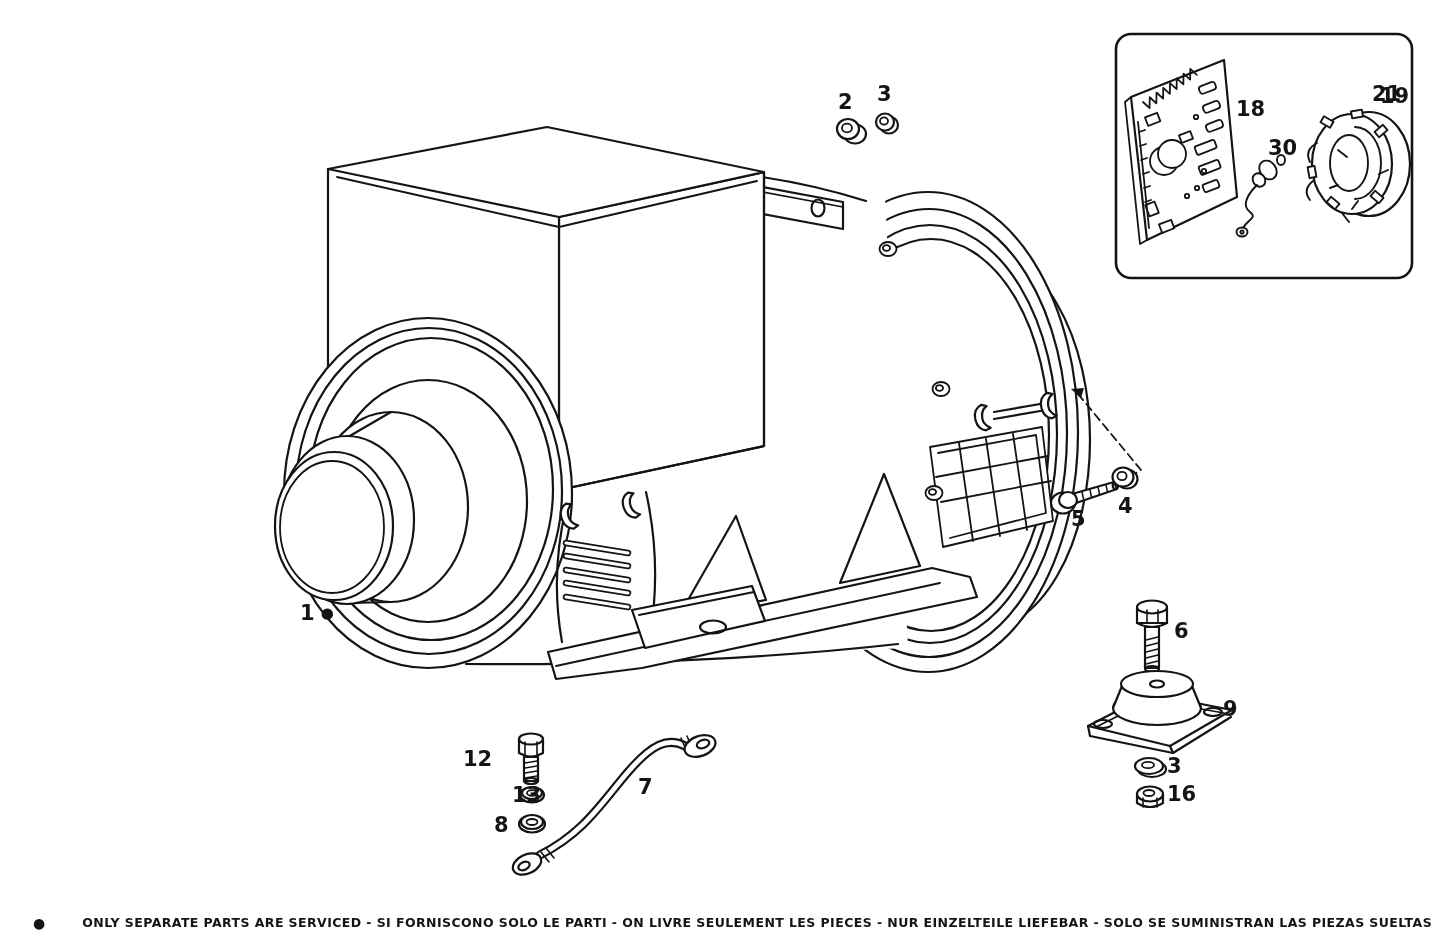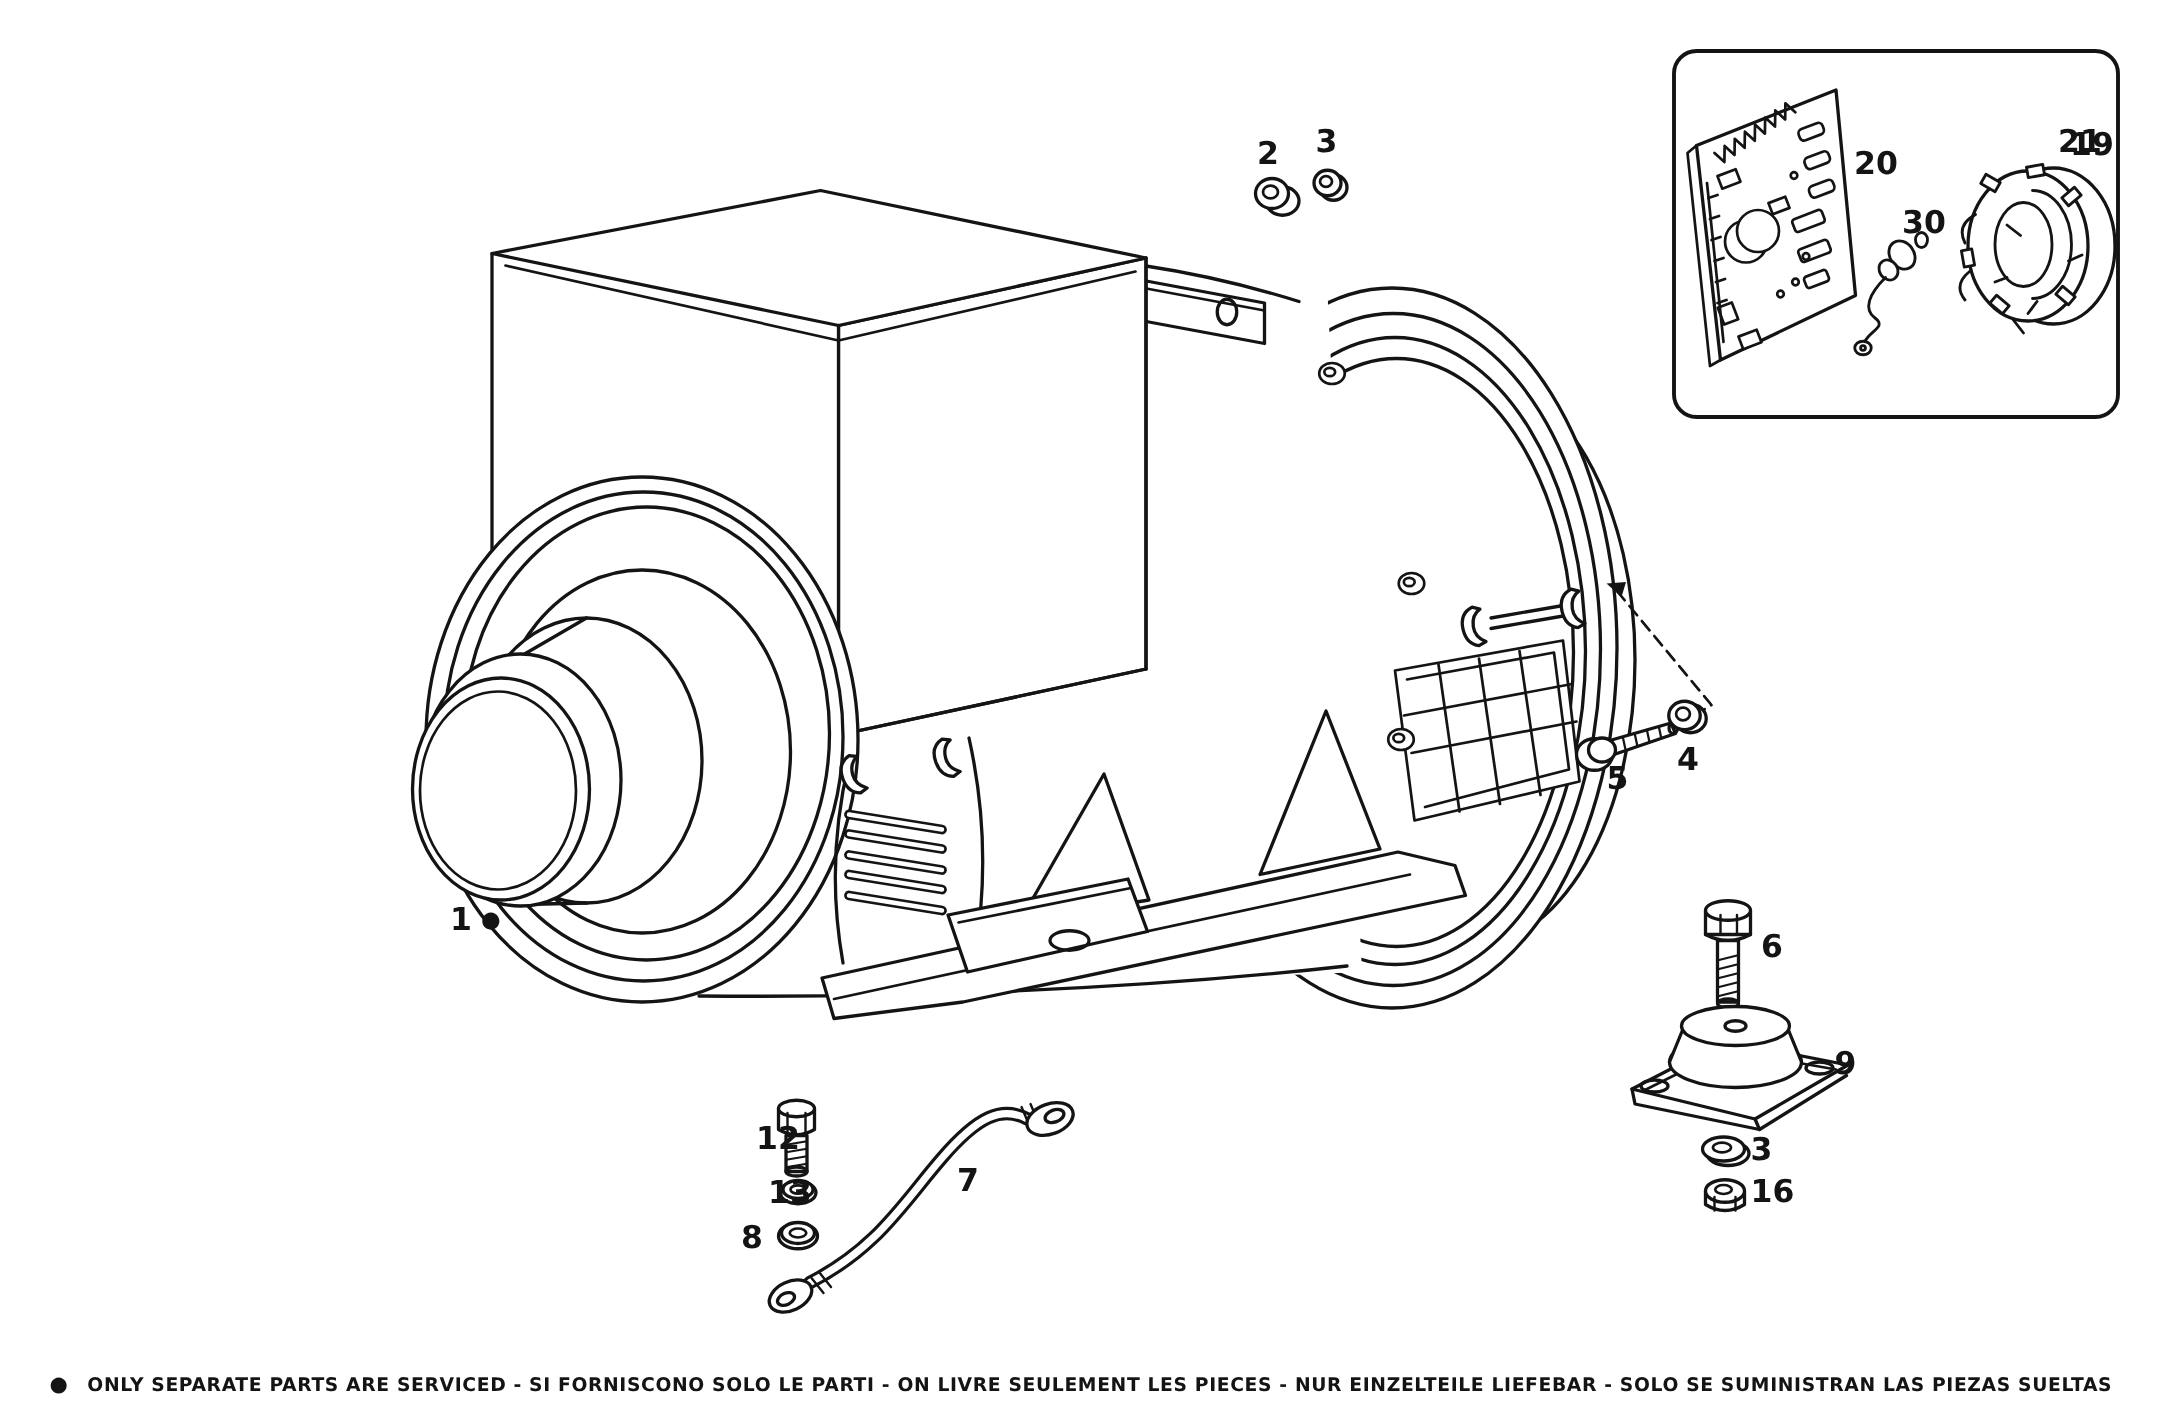--- a/index.html
+++ b/index.html
@@ -5,21 +5,21 @@
   html,body{margin:0;padding:0;background:#ffffff;}
   .page{position:relative;width:1453px;height:945px;background:#ffffff;overflow:hidden;
         font-family:"DejaVu Sans",sans-serif;color:#141414;}
   .art{position:absolute;left:0;top:0;}
   .callout{position:absolute;font-family:"DejaVu Sans",sans-serif;font-weight:600;font-size:21px;
            line-height:1;color:#141414;display:flex;align-items:center;gap:6px;white-space:nowrap;}
   .callout .dot{font-size:15px;line-height:1;}
   .footnote{position:absolute;left:33px;top:915px;display:flex;align-items:center;gap:13px;}
   .fdot{font-size:14px;line-height:1;color:#141414;}
   .ftext{font-family:"DejaVu Sans",sans-serif;font-weight:700;font-size:12.5px;
-         letter-spacing:0.42px;white-space:nowrap;color:#141414;}
+         letter-spacing:0.42px;white-space:nowrap;color:#141414;margin-left:24px;}
 </style>
 </head>
 <body>
 
 <div class="page">
 
 <svg class="art" width="1453" height="945" viewBox="0 0 1453 945">
   <defs>
     <g id="screw">
       <ellipse rx="8.5" ry="7" fill="#fff"></ellipse>
@@ -325,28 +325,28 @@
     </div>
 <div class="callout" style="left:1223px;top:699px">
       <span>9</span>
     </div>
 <div class="callout" style="left:1167px;top:756px">
       <span>3</span>
     </div>
 <div class="callout" style="left:1167px;top:784px">
       <span>16</span>
     </div>
-<div class="callout" style="left:504px;top:749px">
+<div class="callout" style="left:463px;top:749px">
       <span>12</span>
     </div>
 <div class="callout" style="left:512px;top:785px">
       <span>13</span>
     </div>
 <div class="callout" style="left:1236px;top:99px">
-      <span>20</span>
+      <span>18</span>
     </div>
 <div class="callout" style="left:1380px;top:86px">
       <span>19</span>
     </div>
 <div class="callout" style="left:1268px;top:138px">
       <span>30</span>
     </div>
 <div class="callout" style="left:1372px;top:84px">
       <span>21</span>
     </div>

